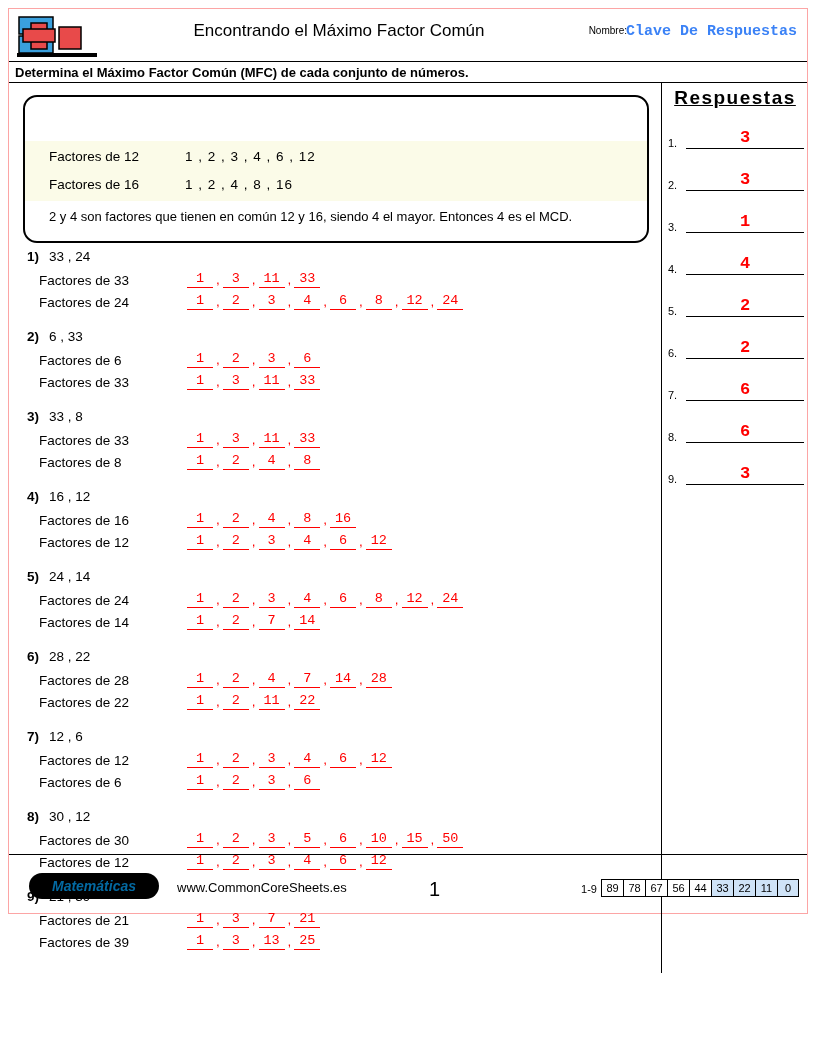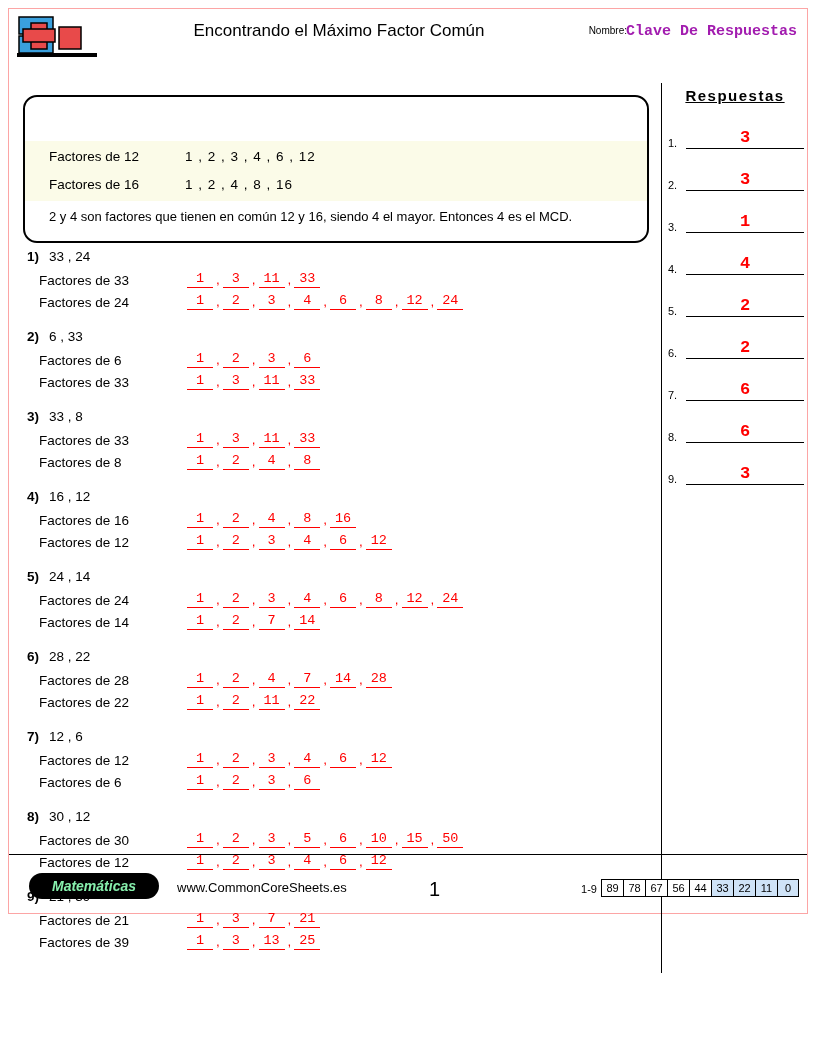--- a/index.html
+++ b/index.html
@@ -29,41 +29,41 @@
   .title {
     position: absolute; left: 120px; top: 12px; width: 420px;
     text-align: center; font-size: 17px;
   }
   .name-label {
     position: absolute; right: 180px; top: 16px;
     font-size: 10px;
   }
   .name-value {
     position: absolute; right: 10px; top: 14px;
-    font-size: 15px; font-weight: bold; color: #a21caf;
+    font-size: 15px; font-weight: bold; color: #3b82f6;
     font-family: "Liberation Mono", monospace;
   }
 
   
   .instr {
     position: absolute; left: 0; top: 52px; width: 798px; height: 22px;
     border-top: 1px solid #000; border-bottom: 1px solid #000;
   }
   .instr-text {
     position: absolute; left: 6px; top: 3px; font-size: 13px; font-weight: bold;
   }
 
   
   .answer-col {
     position: absolute; left: 652px; top: 74px; width: 146px; height: 890px;
     border-left: 1px solid #000;
   }
   .answers-title {
     position: absolute; left: 0; top: 4px; width: 146px;
-    text-align: center; font-size: 15px; font-weight: bold;
+    text-align: center; font-size: 19px; font-weight: bold;
     letter-spacing: 1.5px; text-decoration: underline;
   }
   .ans-row {
     position: absolute; left: 6px; width: 136px; height: 38px;
   }
   .ans-num {
     position: absolute; left: 0; bottom: 0px; font-size: 11px;
   }
   .ans-line {
     position: absolute; left: 18px; bottom: 0px; width: 118px;
@@ -125,21 +125,21 @@
   }
   .fcomma { color: #ff0000; font-size: 13.5px; padding: 0 3px 1px 3px; }
 
   
   .footer {
     position: absolute; left: 0; bottom: 0; width: 798px; height: 58px;
   }
   .math-badge {
     position: absolute; left: 20px; bottom: 14px;
     width: 130px; height: 26px; background: #000; border-radius: 13px;
-    color: #86efac; font-size: 14px; font-weight: bold; font-style: italic;
+    color: #0369a1; font-size: 14px; font-weight: bold; font-style: italic;
     display: flex; align-items: center; justify-content: center; margin-top: 48px;
   }
   .site {
     position: absolute; left: 168px; bottom: 18px; font-size: 13px;
   }
   .pageno {
     position: absolute; left: 420px; bottom: 12px; font-size: 20px;
   }
   .scale {
     position: absolute; right: 8px; bottom: 16px; height: 18px;
@@ -175,20 +175,23 @@
         <rect x="6" y="14" width="32" height="13" fill="#e84a4a" stroke="#000" stroke-width="1.5"></rect>
         <rect x="42" y="12" width="22" height="22" fill="#e84a4a" stroke="#000" stroke-width="1.5"></rect>
         <rect x="0" y="38" width="80" height="4" fill="#000"></rect>
       </svg>
     </div>
     <div class="title">Encontrando el Máximo Factor Común</div>
     <div class="name-label">Nombre:</div>
     <div class="name-value">Clave De Respuestas</div>
   </div>
 
+  <div class="instr">
+    <div class="instr-text">Determina el Máximo Factor Común (MFC) de cada conjunto de números.</div>
+  </div>
 
   <div class="example">
     <div class="ex-band"></div>
     <div class="ex-f1">Factores de 12</div>
     <div class="ex-f1v">1  ,  2  ,  3  ,  4  ,  6  , 12</div>
     <div class="ex-f2">Factores de 16</div>
     <div class="ex-f2v">1  ,  2  ,  4  ,  8  , 16</div>
     <div class="ex-line4">2 y 4 son factores que tienen en común 12 y 16, siendo 4 el mayor. Entonces 4 es el MCD.</div>
   </div>
 

